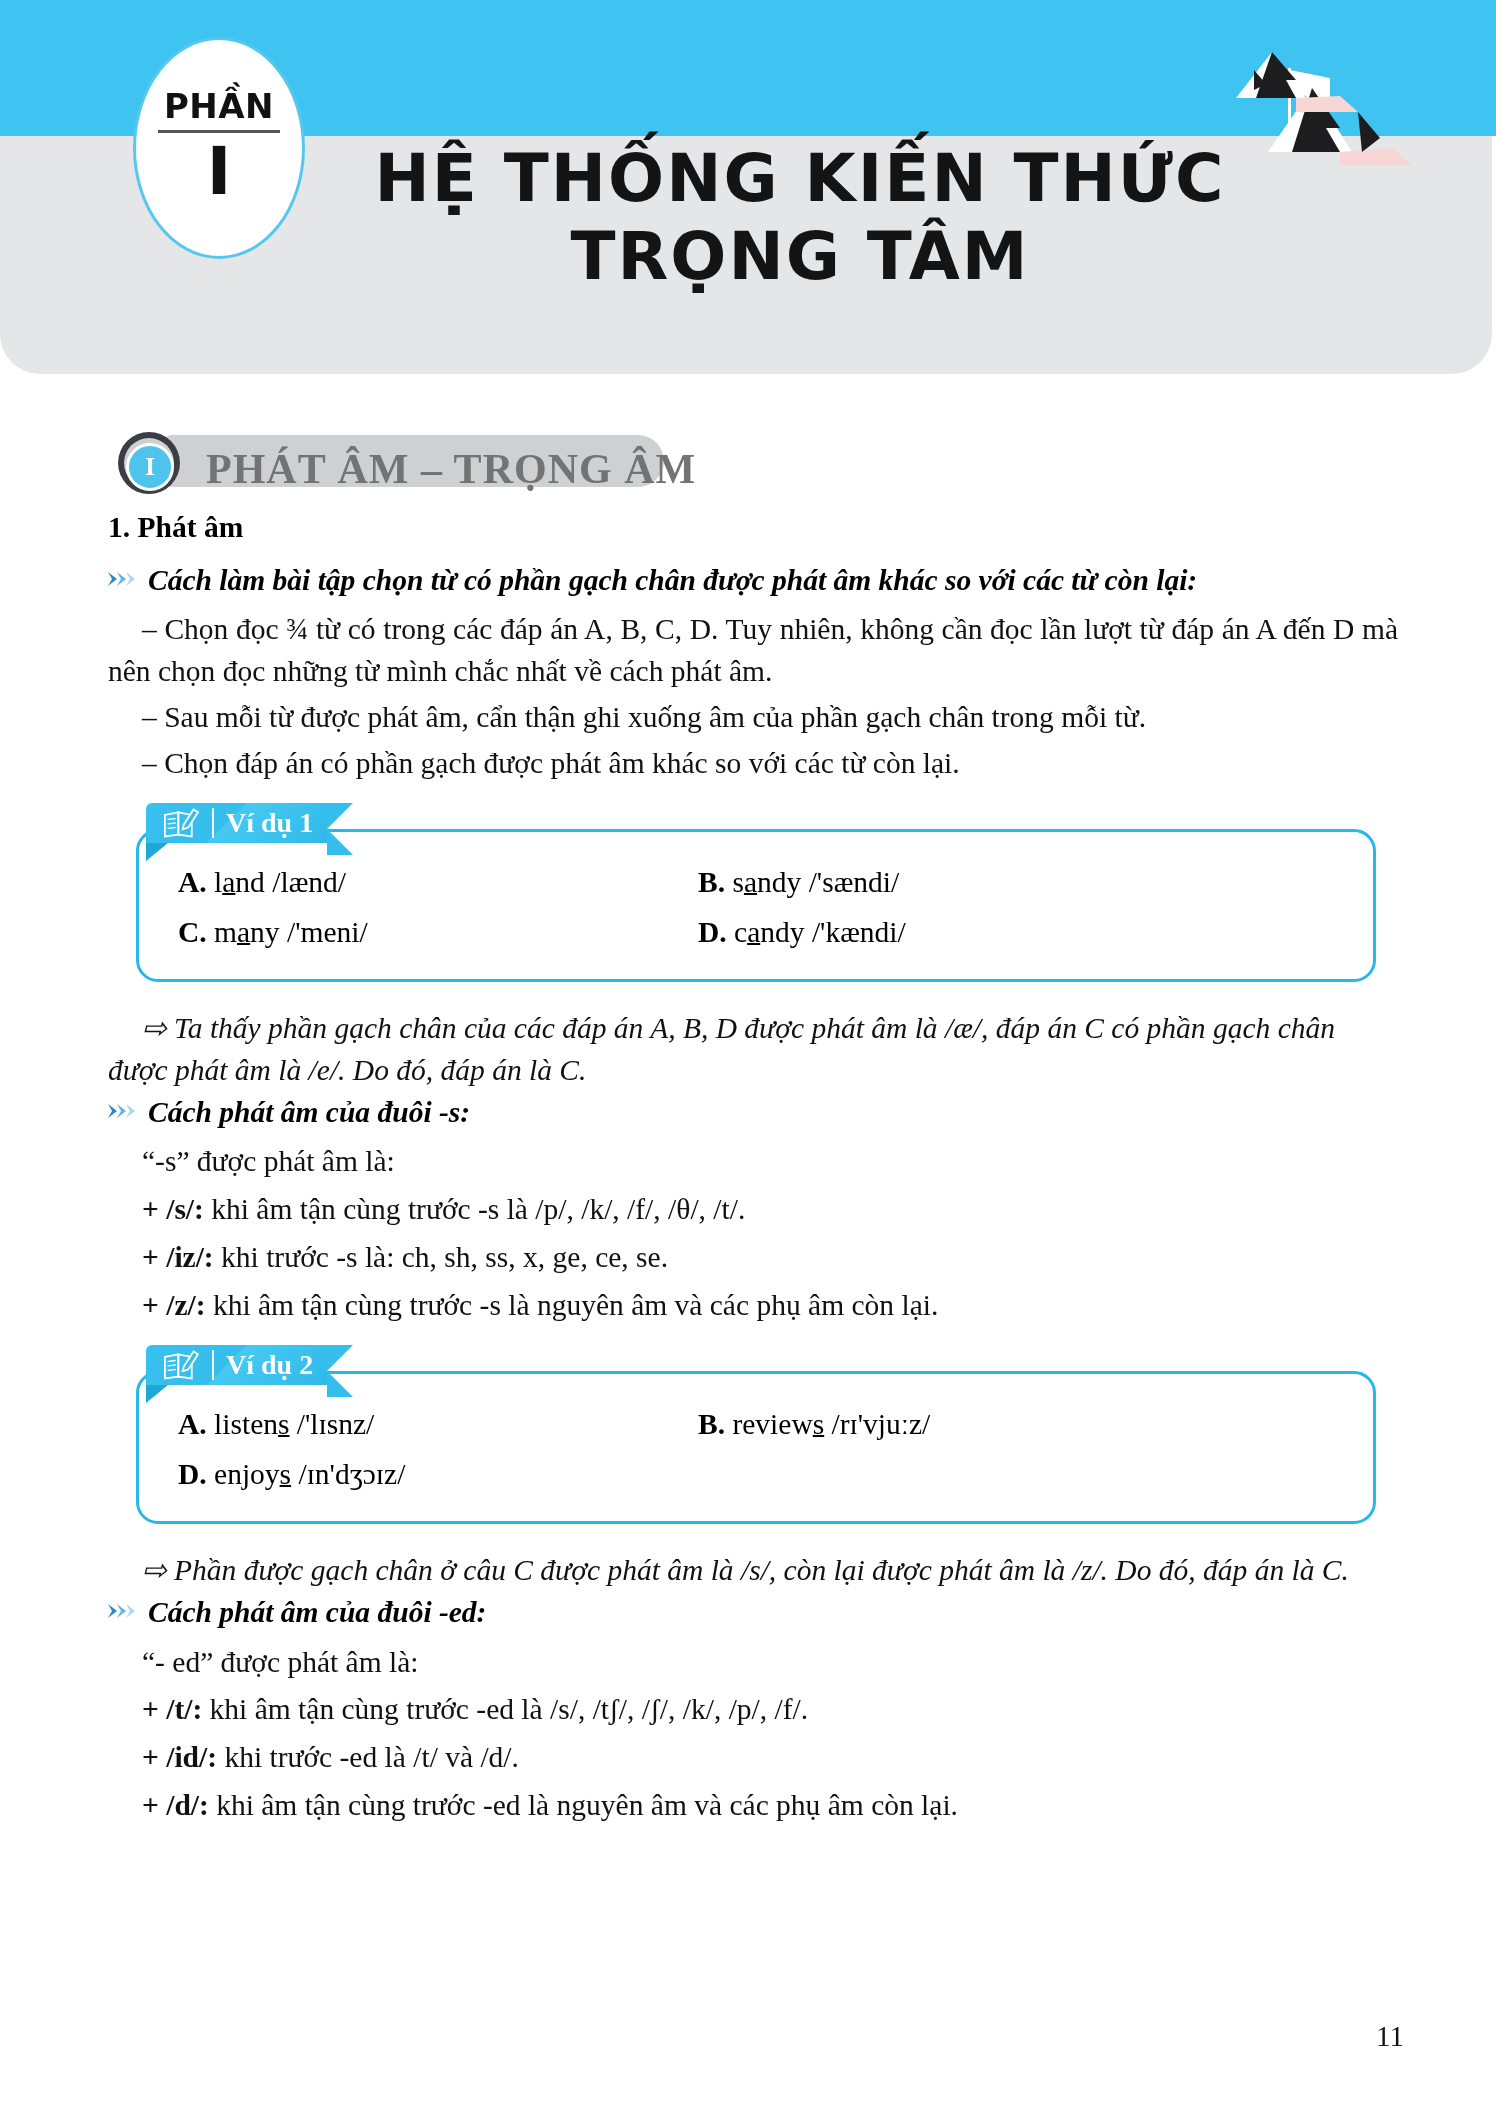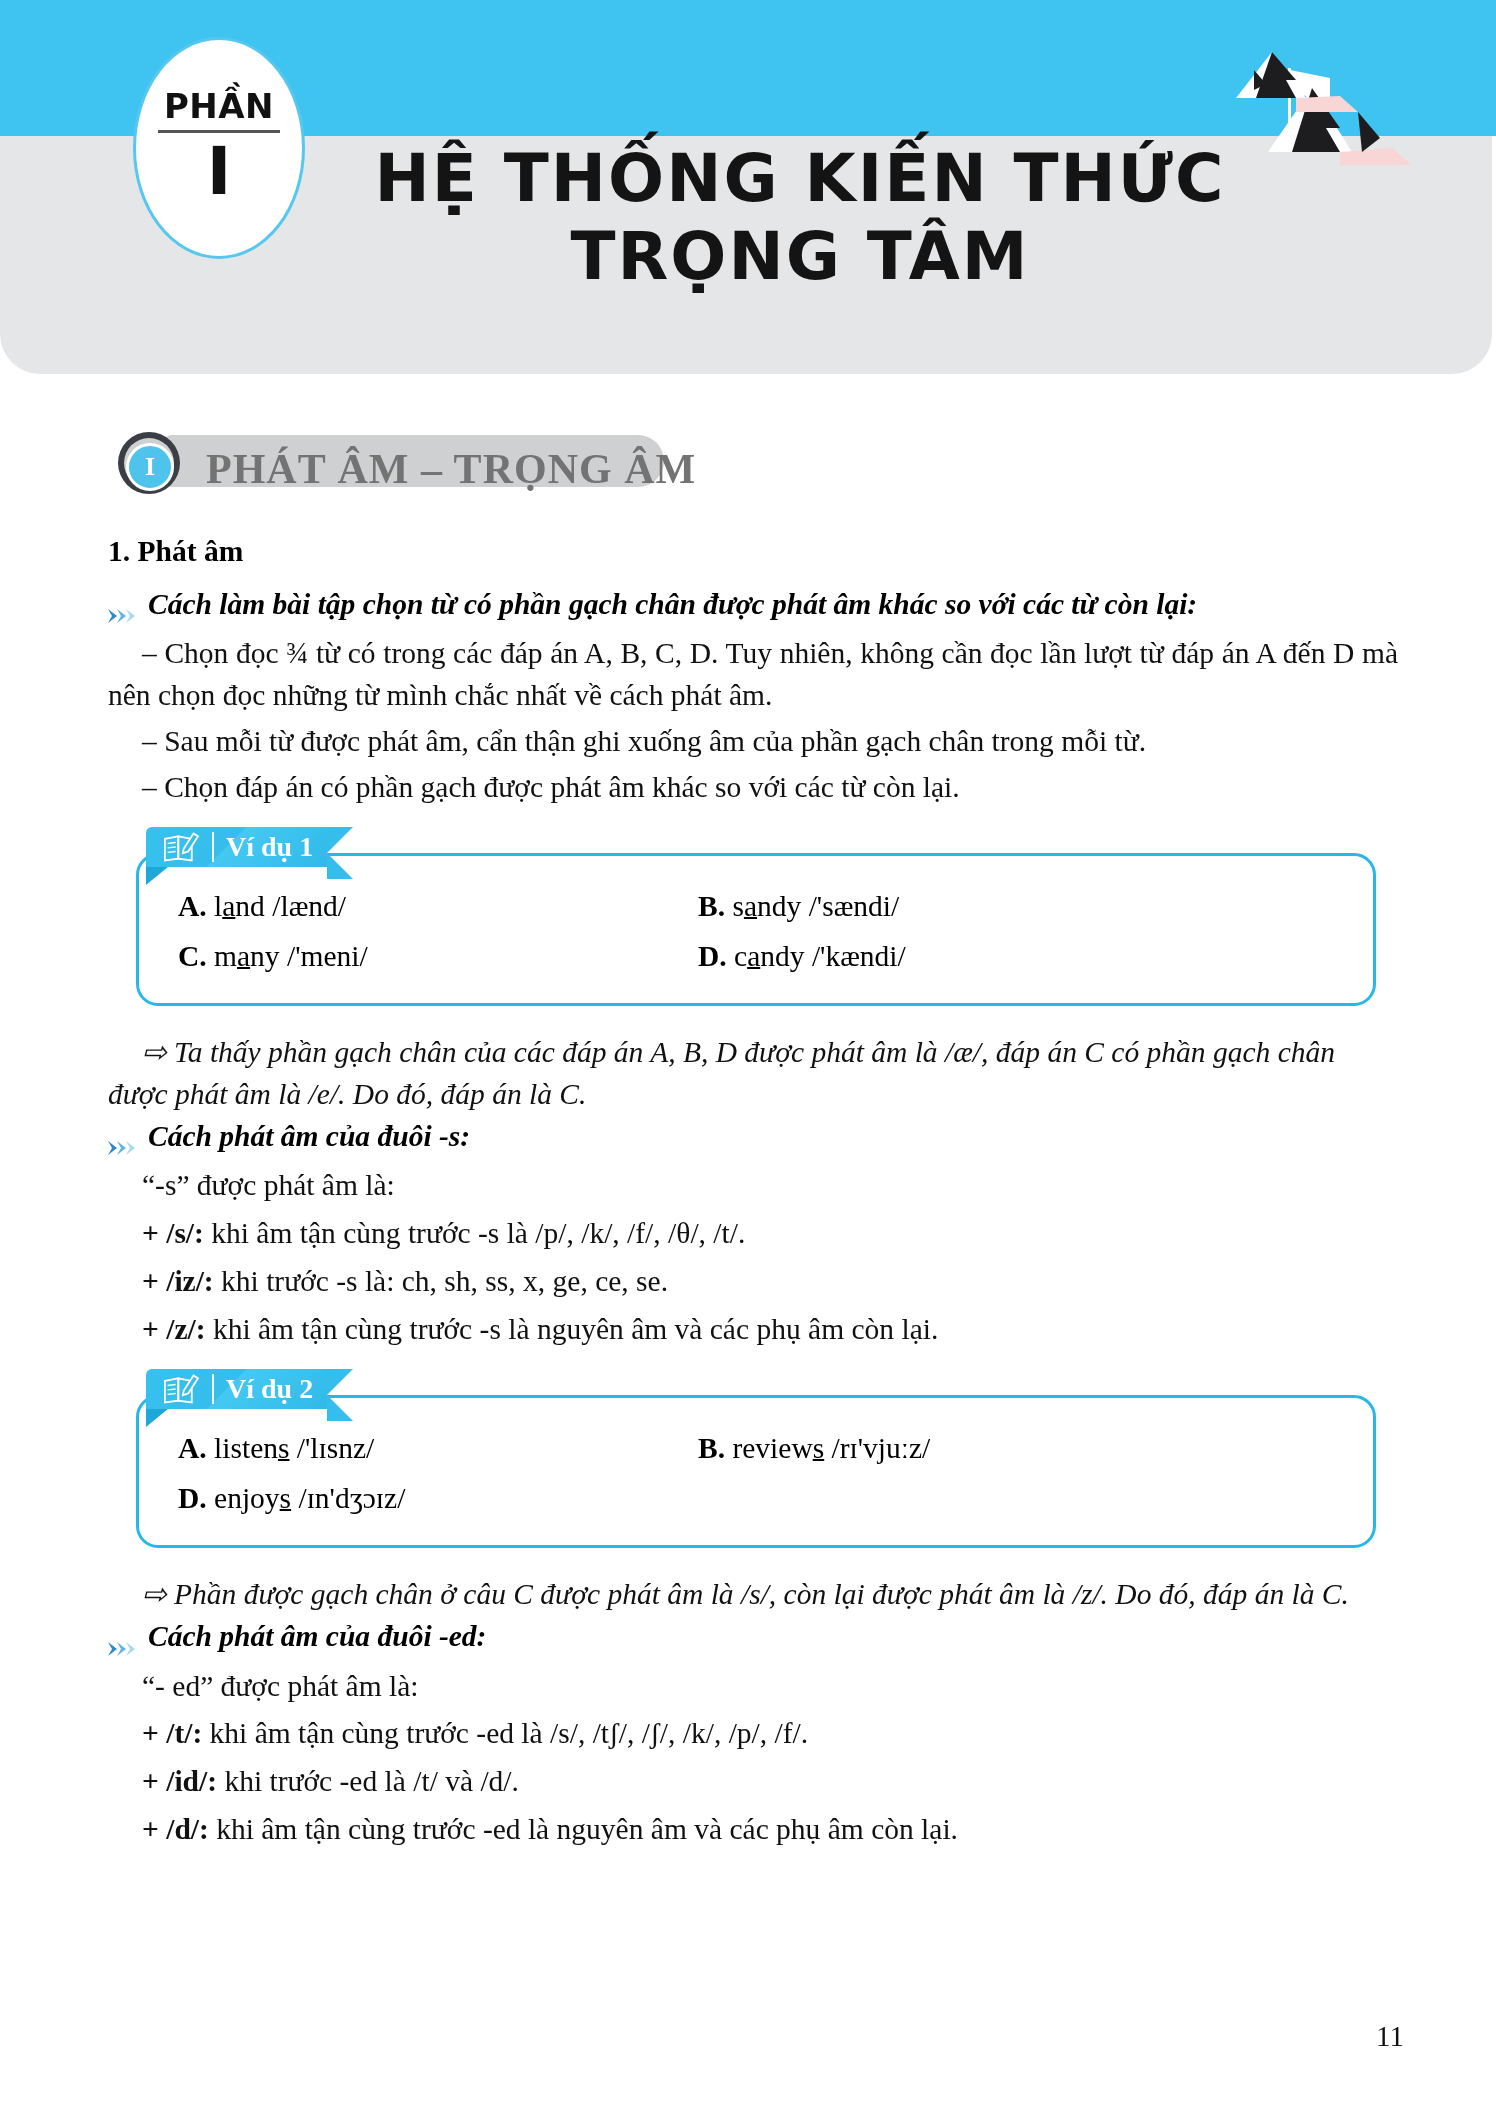--- a/index.html
+++ b/index.html
@@ -87,26 +87,26 @@
   .sec-text {
     position: absolute; left: 88px; top: 13px;
     font-family: "Liberation Serif", serif;
     font-weight: 700; font-size: 42px; letter-spacing: 1px;
     color: #737373;
     white-space: nowrap;
     z-index: 3;
   }
 
   
-  .body { position: absolute; left: 108px; top: 535px; width: 1290px; }
+  .body { position: absolute; left: 108px; top: 511px; width: 1290px; }
   p { font-size: 29.5px; line-height: 1.42; color: #111; }
 
   .h-num { font-weight: 700; font-size: 29.5px; margin-bottom: 16px; }
 
-  .bullet-row { display: flex; align-items: flex-end; gap: 10px; margin-bottom: 8px; }
+  .bullet-row { display: flex; align-items: flex-start; gap: 10px; margin-bottom: 8px; }
   .chev { flex: 0 0 auto; margin-top: 10px; }
   .bullet-txt { font-weight: 700; font-style: italic; font-size: 29.5px; line-height: 1.4; }
 
   .para { text-align: justify; text-indent: 34px; }
   .dash-p { text-indent: 34px; margin-top: 4px; }
 
   .arrow-p { font-style: italic; text-indent: 34px; }
 
   .rule-line { margin-top: 6px; text-indent: 34px; }
   .rule-line b { font-weight: 700; }

